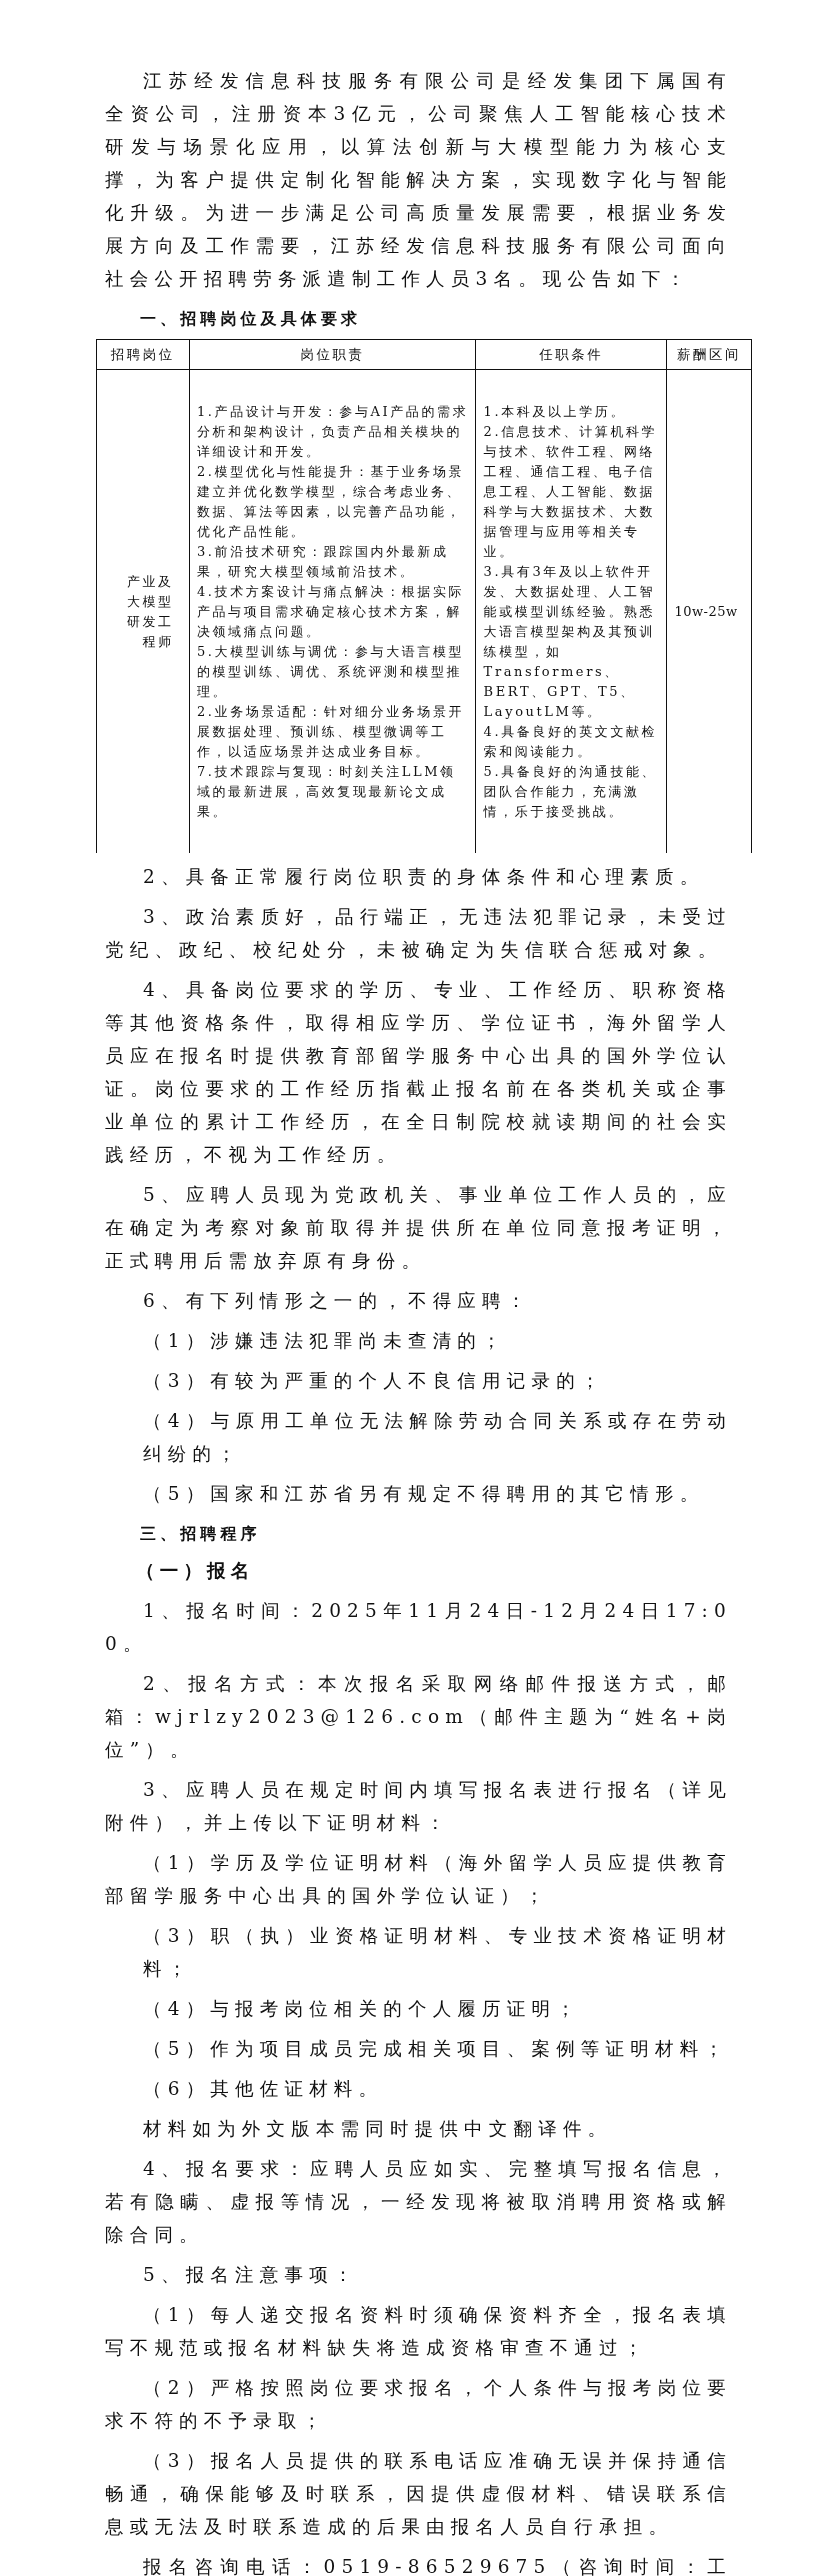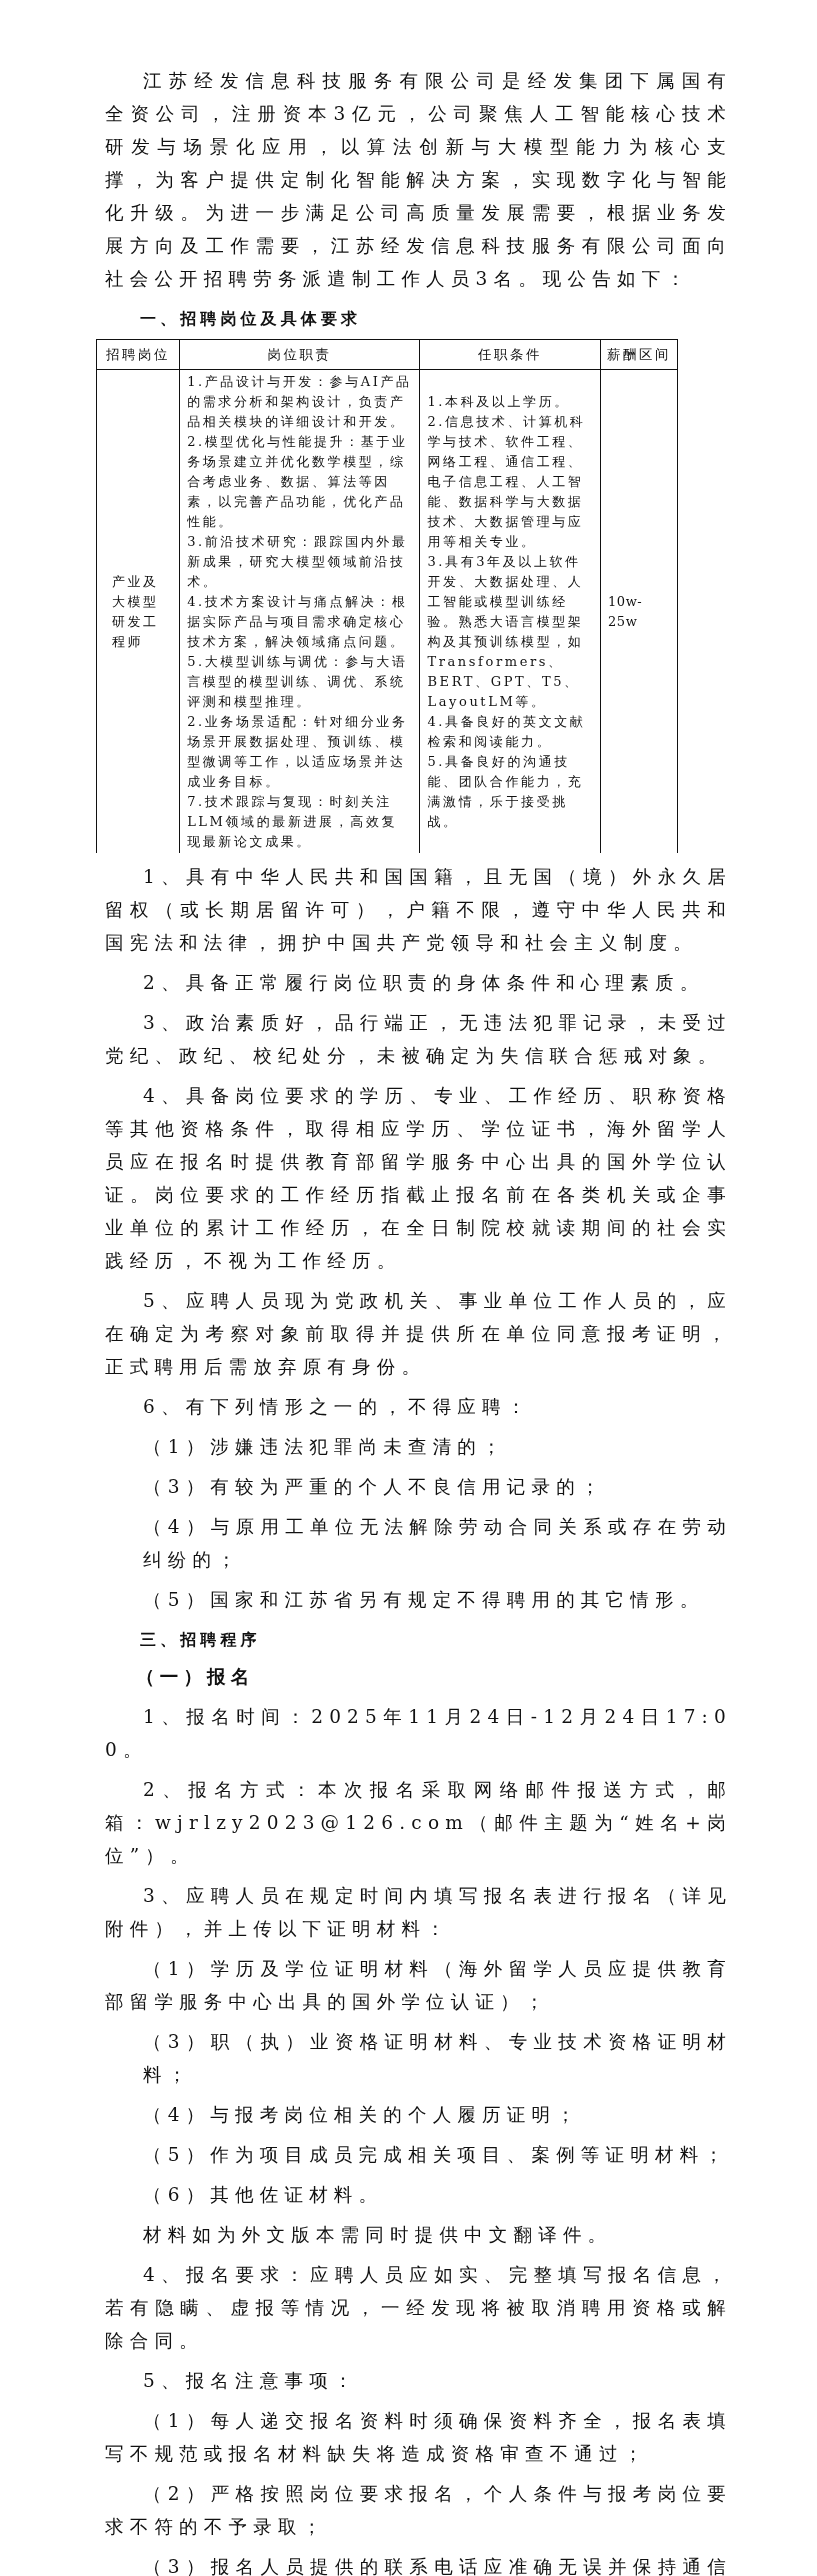--- a/index.html
+++ b/index.html
@@ -40,21 +40,21 @@
   .h2 {
     font-size: 18.5px;
     line-height: 33px;
     letter-spacing: 5.2px;
     padding-left: 38px;
     margin: 0;
   }
 
   table.jobs {
     border-collapse: collapse;
-    width: 582px;
+    width: 656px;
     margin-left: -2.1px;
     margin-top: 1px;
     margin-bottom: 1px;
     font-size: 13px;
     letter-spacing: 2.6px;
   }
   table.jobs th, table.jobs td {
     border: 0.8px solid #111;
     vertical-align: middle;
   }
@@ -62,21 +62,21 @@
     height: 27px;
     font-weight: normal;
     font-size: 13.4px;
     text-align: center;
   }
   table.jobs td {
     height: 483px;
     line-height: 20px;
     padding: 0 7.2px;
   }
-  table.jobs td.pos { text-align: left; padding: 0 15px; }
+  table.jobs td.pos { text-align: right; padding: 0 15px; }
   table.jobs td.salary { letter-spacing: 0.5px; }
   table.jobs tbody tr td { border-bottom: none; }
   .cell-line { display: block; }
 </style>
 </head>
 <body>
 
 <div class="page">
 
   <p class="p indent">江苏经发信息科技服务有限公司是经发集团下属国有全资公司，注册资本3亿元，公司聚焦人工智能核心技术研发与场景化应用，以算法创新与大模型能力为核心支撑，为客户提供定制化智能解决方案，实现数字化与智能化升级。为进一步满足公司高质量发展需要，根据业务发展方向及工作需要，江苏经发信息科技服务有限公司面向社会公开招聘劳务派遣制工作人员3名。现公告如下：</p>
@@ -115,21 +115,20 @@
           <span class="cell-line">2.信息技术、计算机科学与技术、软件工程、网络工程、通信工程、电子信息工程、人工智能、数据科学与大数据技术、大数据管理与应用等相关专业。</span>
           <span class="cell-line">3.具有3年及以上软件开发、大数据处理、人工智能或模型训练经验。熟悉大语言模型架构及其预训练模型，如Transformers、BERT、GPT、T5、LayoutLM等。</span>
           <span class="cell-line">4.具备良好的英文文献检索和阅读能力。</span>
           <span class="cell-line">5.具备良好的沟通技能、团队合作能力，充满激情，乐于接受挑战。</span>
         </td>
         <td class="salary">10w-25w</td>
       </tr>
     </tbody>
   </table>
 
-  <p class="p indent">1、具有中华人民共和国国籍，且无国（境）外永久居留权（或长期居留许可），户籍不限，遵守中华人民共和国宪法和法律，拥护中国共产党领导和社会主义制度。</p>
   <p class="p indent">2、具备正常履行岗位职责的身体条件和心理素质。</p>
   <p class="p indent">3、政治素质好，品行端正，无违法犯罪记录，未受过党纪、政纪、校纪处分，未被确定为失信联合惩戒对象。</p>
   <p class="p indent">4、具备岗位要求的学历、专业、工作经历、职称资格等其他资格条件，取得相应学历、学位证书，海外留学人员应在报名时提供教育部留学服务中心出具的国外学位认证。岗位要求的工作经历指截止报名前在各类机关或企事业单位的累计工作经历，在全日制院校就读期间的社会实践经历，不视为工作经历。</p>
   <p class="p indent">5、应聘人员现为党政机关、事业单位工作人员的，应在确定为考察对象前取得并提供所在单位同意报考证明，正式聘用后需放弃原有身份。</p>
   <p class="p indent">6、有下列情形之一的，不得应聘：</p>
   <p class="p sub">（1）涉嫌违法犯罪尚未查清的；</p>
   <p class="p sub">（3）有较为严重的个人不良信用记录的；</p>
   <p class="p sub">（4）与原用工单位无法解除劳动合同关系或存在劳动纠纷的；</p>
   <p class="p sub">（5）国家和江苏省另有规定不得聘用的其它情形。</p>
 

